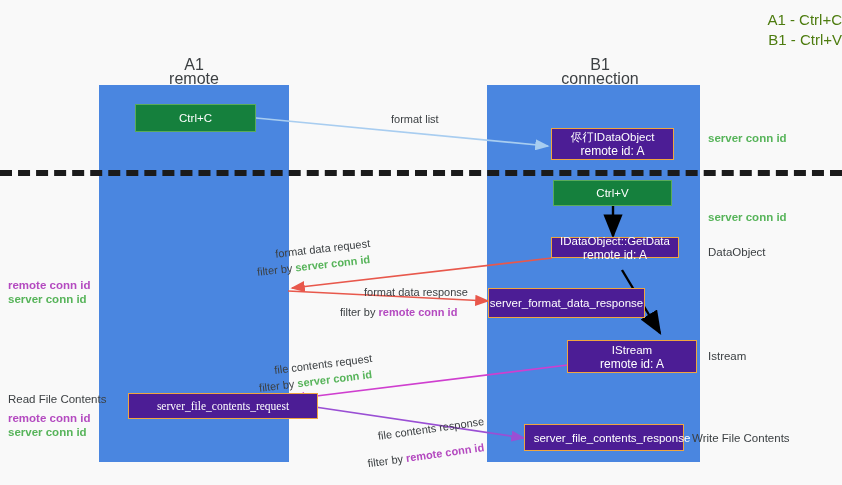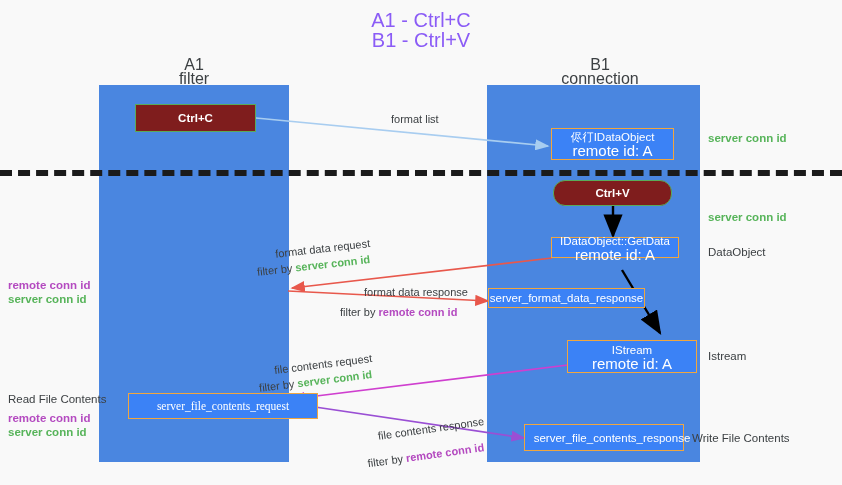--- a/index.html
+++ b/index.html
@@ -9,22 +9,22 @@
     font-family:"Liberation Sans", sans-serif;
     position:relative;
     overflow:hidden;
     color:#3c4043;
   }
   .stage{position:absolute;inset:0;}
   .abs{position:absolute;}
 
   
   #title{
-    left:0;top:10px;width:842px;text-align:center;
-    font-size:20px;line-height:20px;color:#8b5cf6;
+    left:0;top:10px;width:842px;text-align:right;
+    font-size:15px;line-height:20px;color:#4d7c0f;
   }
 
   
   .col-head{
     text-align:center;font-size:16px;line-height:14px;color:#3c4043;
   }
 
   
   .lane{background:#4a86e0;}
 
@@ -36,23 +36,23 @@
 
   
   .box{
     box-sizing:border-box;
     display:flex;flex-direction:column;
     align-items:center;justify-content:center;
     color:#ffffff;font-size:11.5px;line-height:14px;
     text-align:center;
     border:1px solid rgba(255,255,255,.25);
   }
-  .box.green{background:#7f1d1d;border-color:#5aab5a;font-weight:bold;}
-  .box.orange{background:#3b82f6;border-color:#f0a63f;}
-  .box .l2{font-size:15px;}
+  .box.green{background:#15803d;border-color:#5aab5a;}
+  .box.orange{background:#4c1d95;border-color:#f0a63f;}
+  .box .l2{font-size:12px;}
 
   
   .side-label{font-size:11.5px;line-height:15px;color:#3c4043;}
   .green-txt{color:#57b45a;font-weight:bold;}
   .purple-txt{color:#b44ac0;font-weight:bold;}
 
   
   .cap{font-size:11px;line-height:14px;color:#3c4043;white-space:nowrap;}
   .cap.rot{transform-origin:left center;}
 
@@ -63,21 +63,21 @@
 
 <div class="stage">
 
   <div class="abs" id="title">
     <div>A1 - Ctrl+C</div>
     <div>B1 - Ctrl+V</div>
   </div>
 
   <div class="abs col-head" style="left:134px;top:58px;width:120px;">
     <div>A1</div>
-    <div>filter</div>
+    <div>remote</div>
   </div>
   <div class="abs col-head" style="left:530px;top:58px;width:140px;">
     <div>B1</div>
     <div>connection</div>
   </div>
 
   <div class="abs lane" style="left:99px;top:85px;width:190px;height:377px;"></div>
   <div class="abs lane" style="left:487px;top:85px;width:213px;height:377px;"></div>
 
   <svg id="wires">
@@ -118,36 +118,36 @@
 
   <div class="abs box green" style="left:135px;top:104px;width:121px;height:28px;">
     <div>Ctrl+C</div>
   </div>
 
   <div class="abs box orange" style="left:551px;top:128px;width:123px;height:32px;">
     <div>侭㣔IDataObject</div>
     <div class="l2">remote id: A</div>
   </div>
 
-  <div class="abs box green" style="left:553px;top:180px;width:119px;height:26px;border-radius:12px;">
+  <div class="abs box green" style="left:553px;top:180px;width:119px;height:26px;">
     <div>Ctrl+V</div>
   </div>
 
   <div class="abs box orange" style="left:551px;top:237px;width:128px;height:21px;">
     <div>IDataObject::GetData</div>
     <div class="l2">remote id: A</div>
   </div>
 
   <div class="abs box orange" style="left:567px;top:340px;width:130px;height:33px;">
     <div>IStream</div>
     <div class="l2">remote id: A</div>
   </div>
 
 
-  <div class="abs box orange" style="left:488px;top:288px;width:157px;height:20px;justify-content:center;">
+  <div class="abs box orange" style="left:488px;top:288px;width:157px;height:30px;justify-content:center;">
     <div>server_format_data_response</div>
   </div>
 
   <div class="abs box orange" style="left:128px;top:393px;width:190px;height:26px;font-family:Liberation Serif, serif;">
     <div>server_file_contents_request</div>
   </div>
 
   <div class="abs box orange" style="left:524px;top:424px;width:160px;height:27px;padding-left:16px;">
     <div>server_file_contents_response</div>
   </div>

